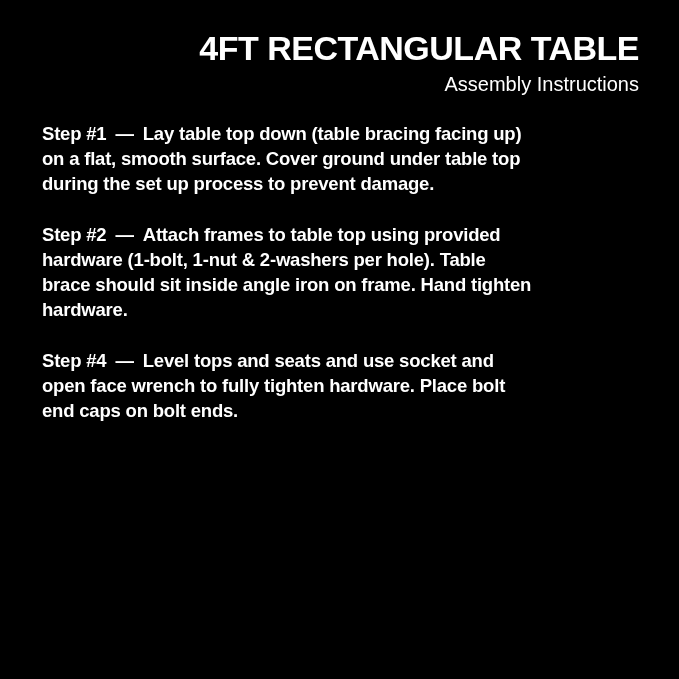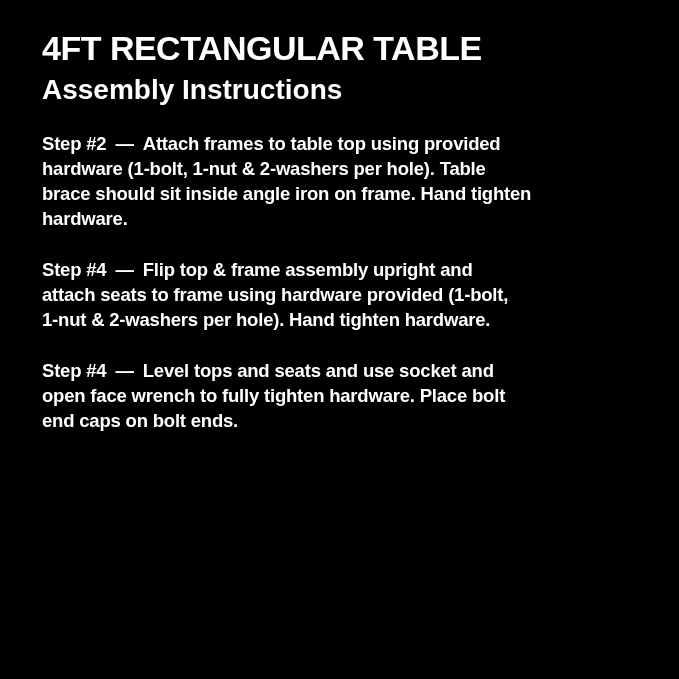--- a/index.html
+++ b/index.html
@@ -13,35 +13,35 @@
     height: 679px;
     box-sizing: border-box;
     background: #000000;
     color: #ffffff;
     font-family: "Liberation Sans", "DejaVu Sans", sans-serif;
     font-weight: bold;
     padding: 28px 40px 0 42px;
     overflow: hidden;
   }
   header {
-    text-align: left;
+    text-align: right;
     margin-bottom: 24px;
   }
   .title {
     font-size: 34px;
     line-height: 1.18;
     letter-spacing: -0.5px;
     margin: 0;
     font-weight: bold;
   }
   .subtitle {
-    font-size: 28px;
+    font-size: 20px;
     line-height: 1.25;
     margin: 4px 0 0 0;
-    font-weight: bold;
+    font-weight: normal;
   }
   .steps {
     font-size: 18.5px;
     line-height: 25px;
     letter-spacing: -0.2px;
   }
   .step {
     margin: 0 0 26px 0;
   }
   .step-label {
@@ -58,28 +58,28 @@
 </head>
 <body>
 
 <div class="page">
   <header>
     <h1 class="title">4FT RECTANGULAR TABLE</h1>
     <h2 class="subtitle">Assembly Instructions</h2>
   </header>
 
   <main class="steps">
+    <p class="step"><span class="step-label">Step #1</span><span class="dash">—</span><span class="step-text">Lay table top down (table bracing facing up)
+on a flat, smooth surface. Cover ground under table top
+during the set up process to prevent damage.</span></p>
 
     <p class="step"><span class="step-label">Step #2</span><span class="dash">—</span><span class="step-text">Attach frames to table top using provided
 hardware (1-bolt, 1-nut &amp; 2-washers per hole). Table
 brace should sit inside angle iron on frame. Hand tighten
 hardware.</span></p>
 
 
-    <p class="step"><span class="step-label">Step #4</span><span class="dash">—</span><span class="step-text">Flip top &amp; frame assembly upright and
-attach seats to frame using hardware provided (1-bolt,
-1-nut &amp; 2-washers per hole). Hand tighten hardware.</span></p>
 
     <p class="step"><span class="step-label">Step #4</span><span class="dash">—</span><span class="step-text">Level tops and seats and use socket and
 open face wrench to fully tighten hardware. Place bolt
 end caps on bolt ends.</span></p>
   </main>
 </div>
 
 </body></html>

